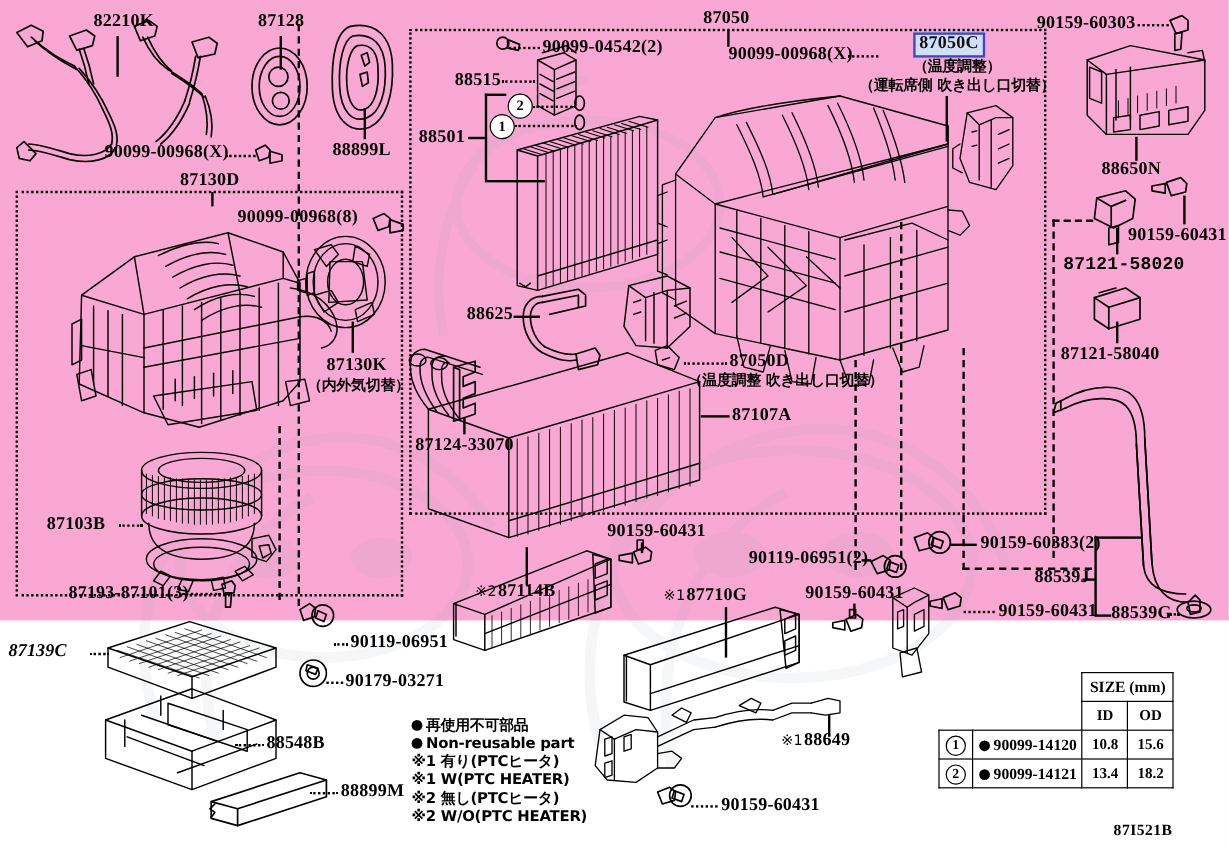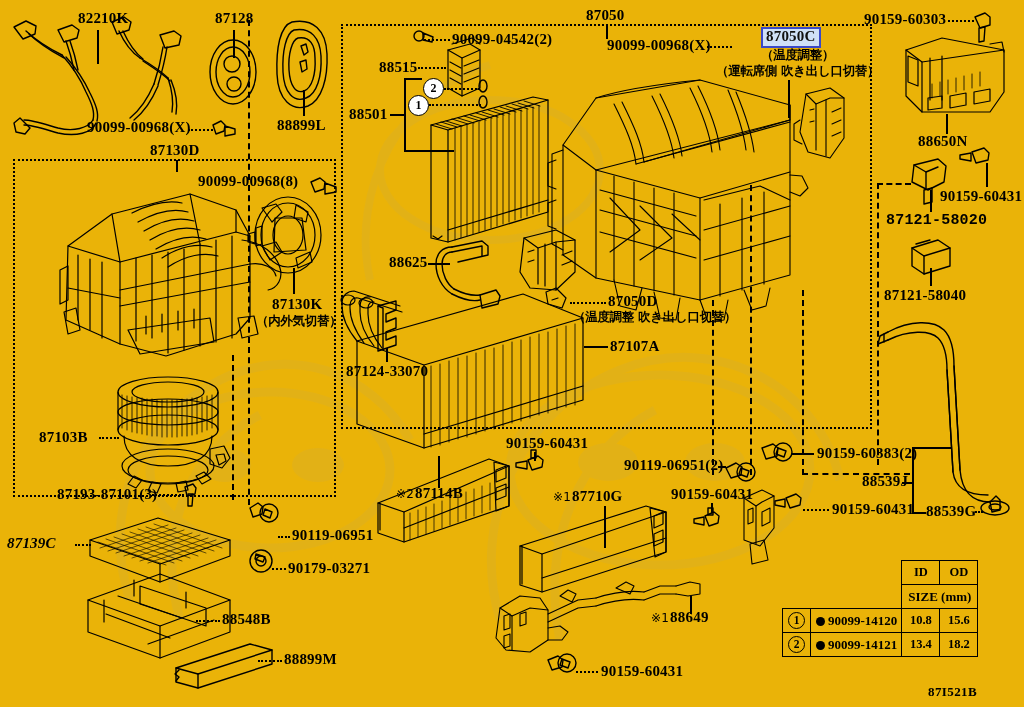--- a/index.html
+++ b/index.html
@@ -8,22 +8,22 @@
     background: #ffffff;
   }
   body {
     width: 1024px; height: 707px;
     position: relative;
     font-family: "Liberation Serif", "DejaVu Serif", serif;
     overflow: hidden;
   }
   #sheet {
     position: absolute; left: 0; top: 0;
-    width: 1024px; height: 707px;
-    background: #eab308;
+    width: 1024px; height: 517px;
+    background: #f9a8d4;
   }
   
   .wm {
     position: absolute;
     pointer-events: none;
     opacity: 0.085;
   }
   .wm svg { display: block; }
 
   
@@ -860,33 +860,45 @@
   <div class="lbl" style="left:926px; top:504px;">88539G</div>
   <div style="position:absolute; left:651px; top:610px; display:flex; align-items:baseline;">
     <span class="lbl jpn" style="position:static; margin-right:1px;">※1</span>
     <span class="lbl" style="position:static;">88649</span>
   </div>
   <div class="lbl" style="left:601px; top:664px;">90159-60431</div>
 
   <div class="ccall" style="left:423px; top:78px;">2</div>
   <div class="ccall" style="left:408px; top:95px;">1</div>
 
+  <div id="legend">
+    <div>
+      <span class="blkdot"></span><span>再使用不可部品</span>
+    </div>
+    <div>
+      <span class="blkdot"></span><span>Non-reusable part</span>
+    </div>
+    <div>※1 有り(PTCヒータ)</div>
+    <div>※1 W(PTC HEATER)</div>
+    <div>※2 無し(PTCヒータ)</div>
+    <div>※2 W/O(PTC HEATER)</div>
+  </div>
 
   <table id="size-table">
     <tbody>
         <tr>
       <td class="noborder idx"></td>
       <td class="noborder"></td>
-      <td class="num">ID</td>
-      <td class="num">OD</td>
+      <td colspan="2">SIZE (mm)</td>
     </tr>
     <tr>
       <td class="noborder idx"></td>
       <td class="noborder"></td>
-      <td colspan="2">SIZE (mm)</td>
+      <td class="num">ID</td>
+      <td class="num">OD</td>
     </tr>
     <tr>
       <td class="idx"><span class="circnum">1</span></td>
       <td class="pn"><span class="blkdot"></span><span>90099-14120</span></td>
       <td class="num">10.8</td>
       <td class="num">15.6</td>
     </tr>
     <tr>
       <td class="idx"><span class="circnum">2</span></td>
       <td class="pn"><span class="blkdot"></span><span>90099-14121</span></td>

